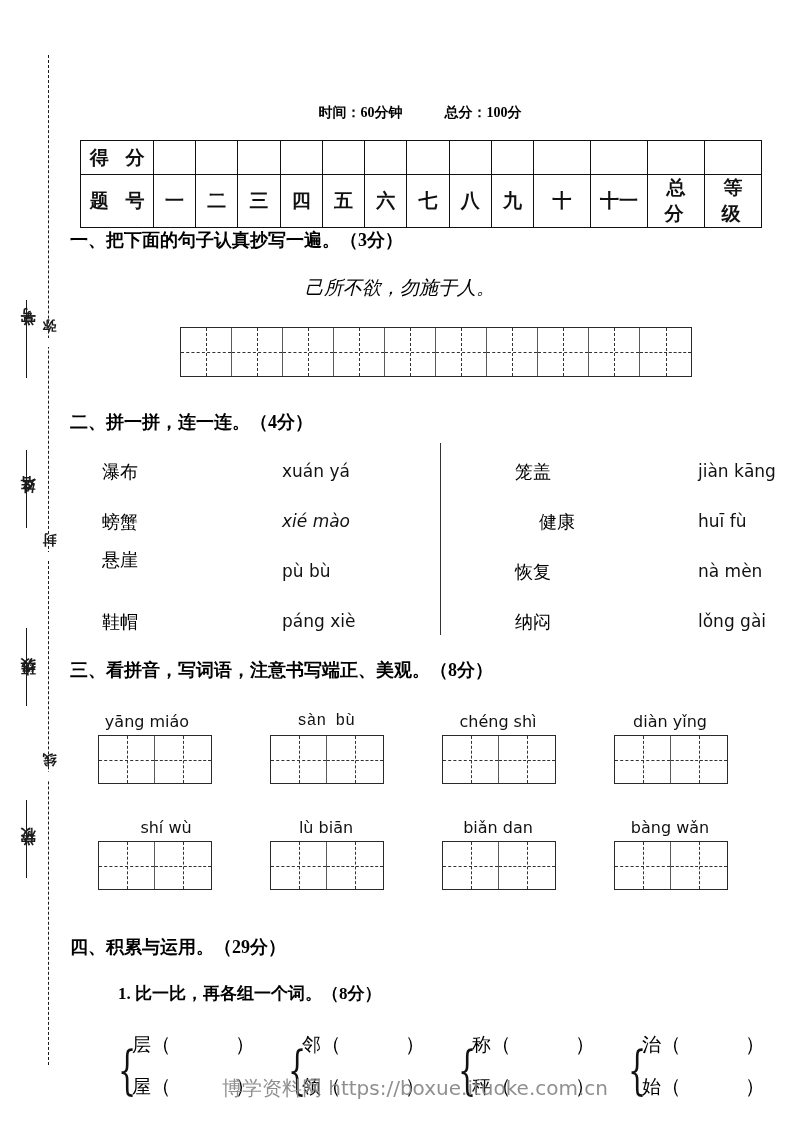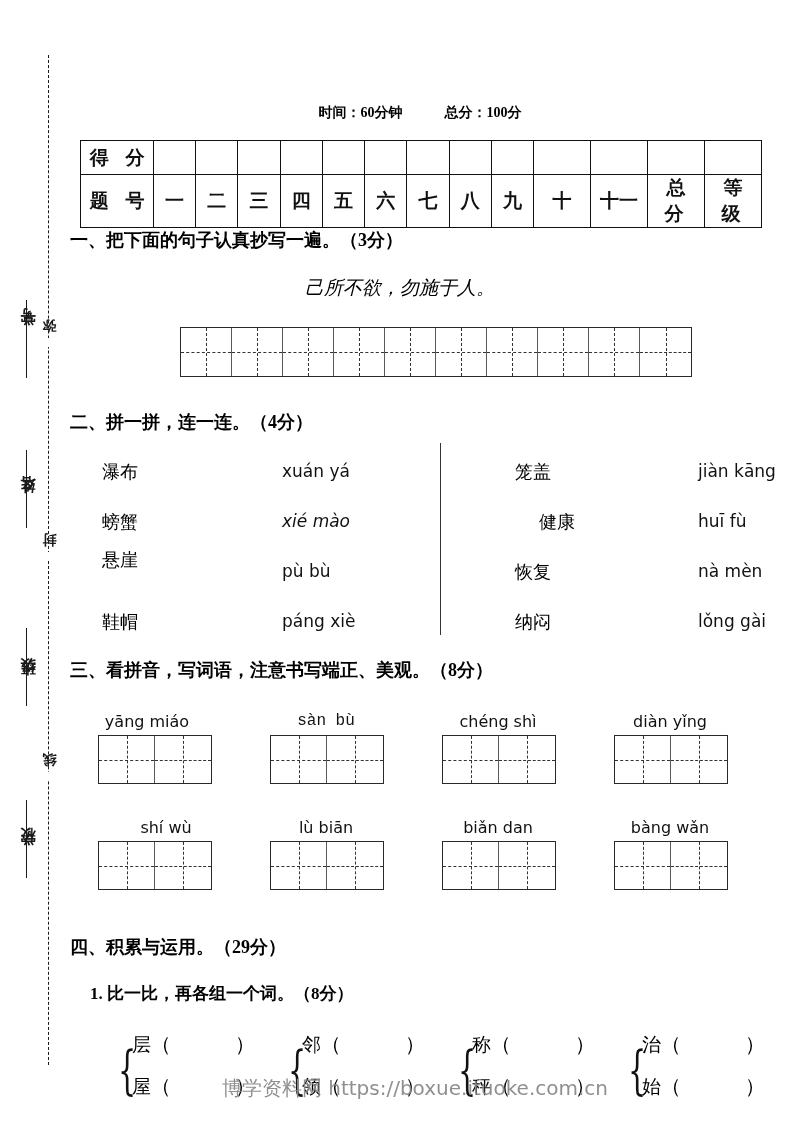--- a/index.html
+++ b/index.html
@@ -389,21 +389,21 @@
     <div class="cell" style="width:56px;height:47px;"></div>
   </div>
 
   <div class="pin-label" style="left:544px; top:818px; width:112px;">bàng wǎn</div>
   <div class="tzg" style="left:544px; top:841px;">
     <div class="cell" style="width:56px;height:47px;"></div>
     <div class="cell" style="width:56px;height:47px;"></div>
   </div>
 
   <div class="q-head" style="left:0px; top:935px;">四、积累与运用。（29分）</div>
-  <div class="q-sub" style="left:20px; top:982px;">1. 比一比，再各组一个词。（8分）</div>
+  <div class="q-sub" style="left:48px; top:982px;">1. 比一比，再各组一个词。（8分）</div>
 
   <div class="cmp-group" style="left:48px; top:1025px;">
     <div class="cmp-brace">{</div>
     <div class="cmp-row" style="top:6px;">
       <span>层</span><span class="paren-open">（</span><span class="blank"></span><span class="paren-close">）</span>
     </div>
     <div class="cmp-row" style="top:48px;">
       <span>屋</span><span class="paren-open">（</span><span class="blank"></span><span class="paren-close">）</span>
     </div>
   </div>

